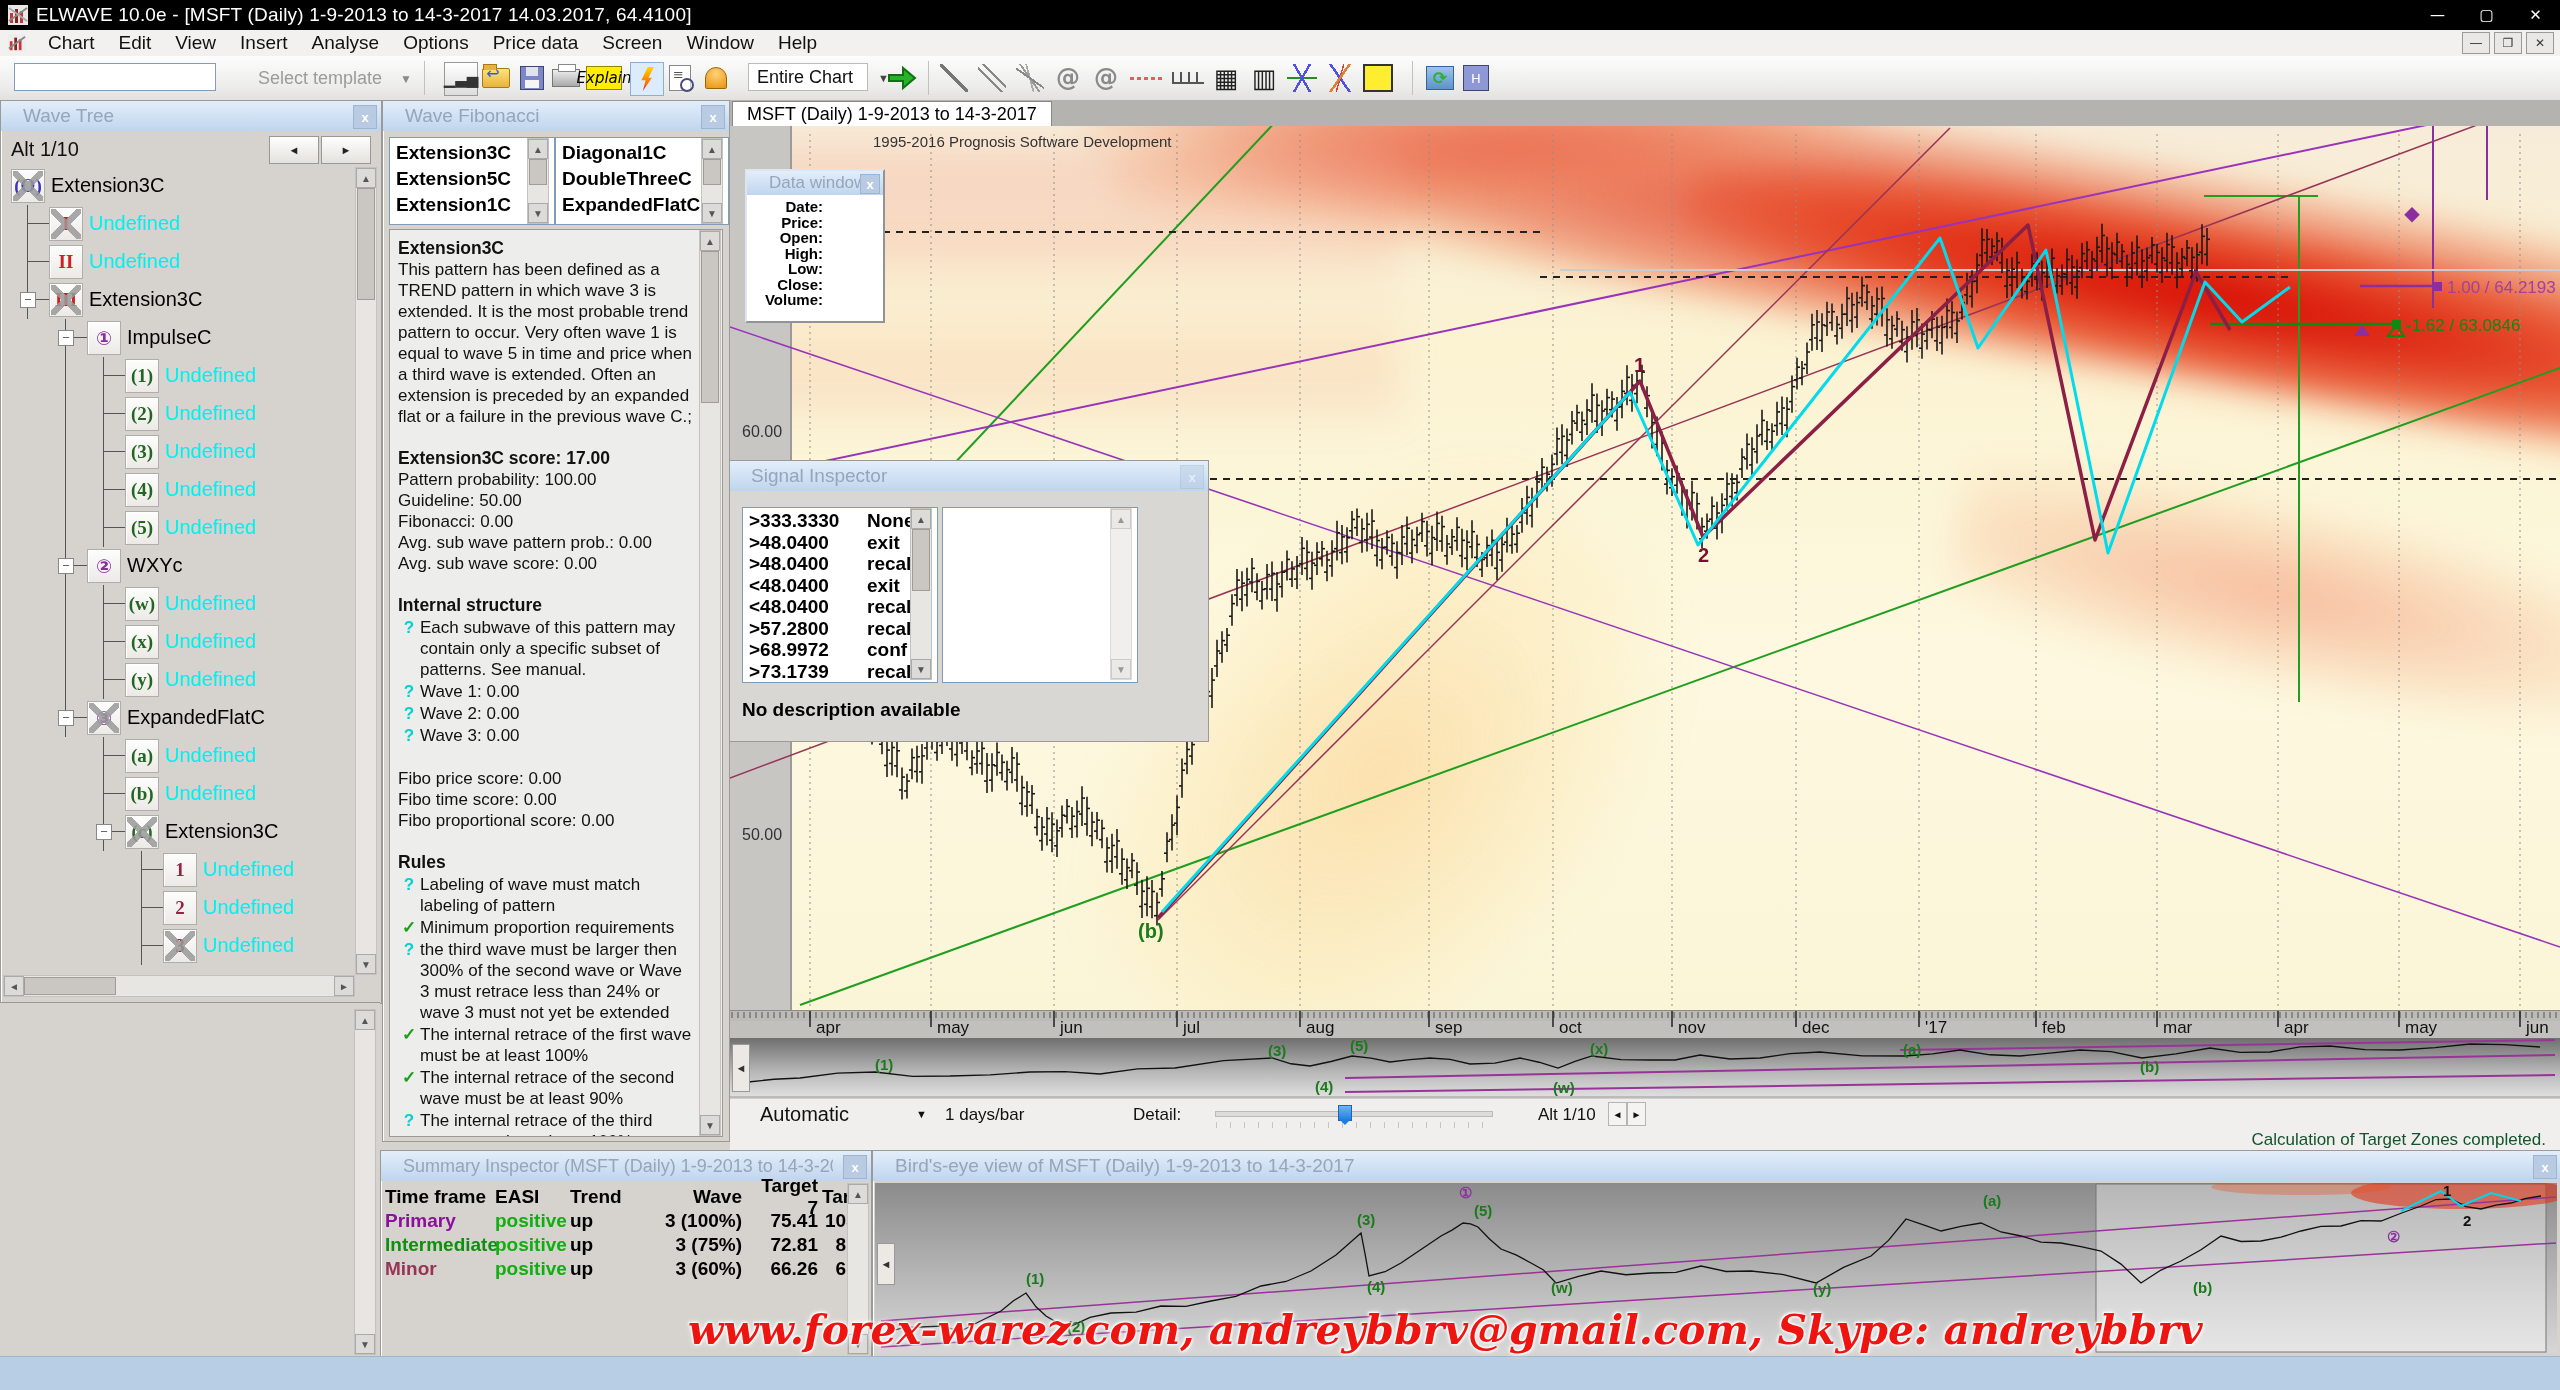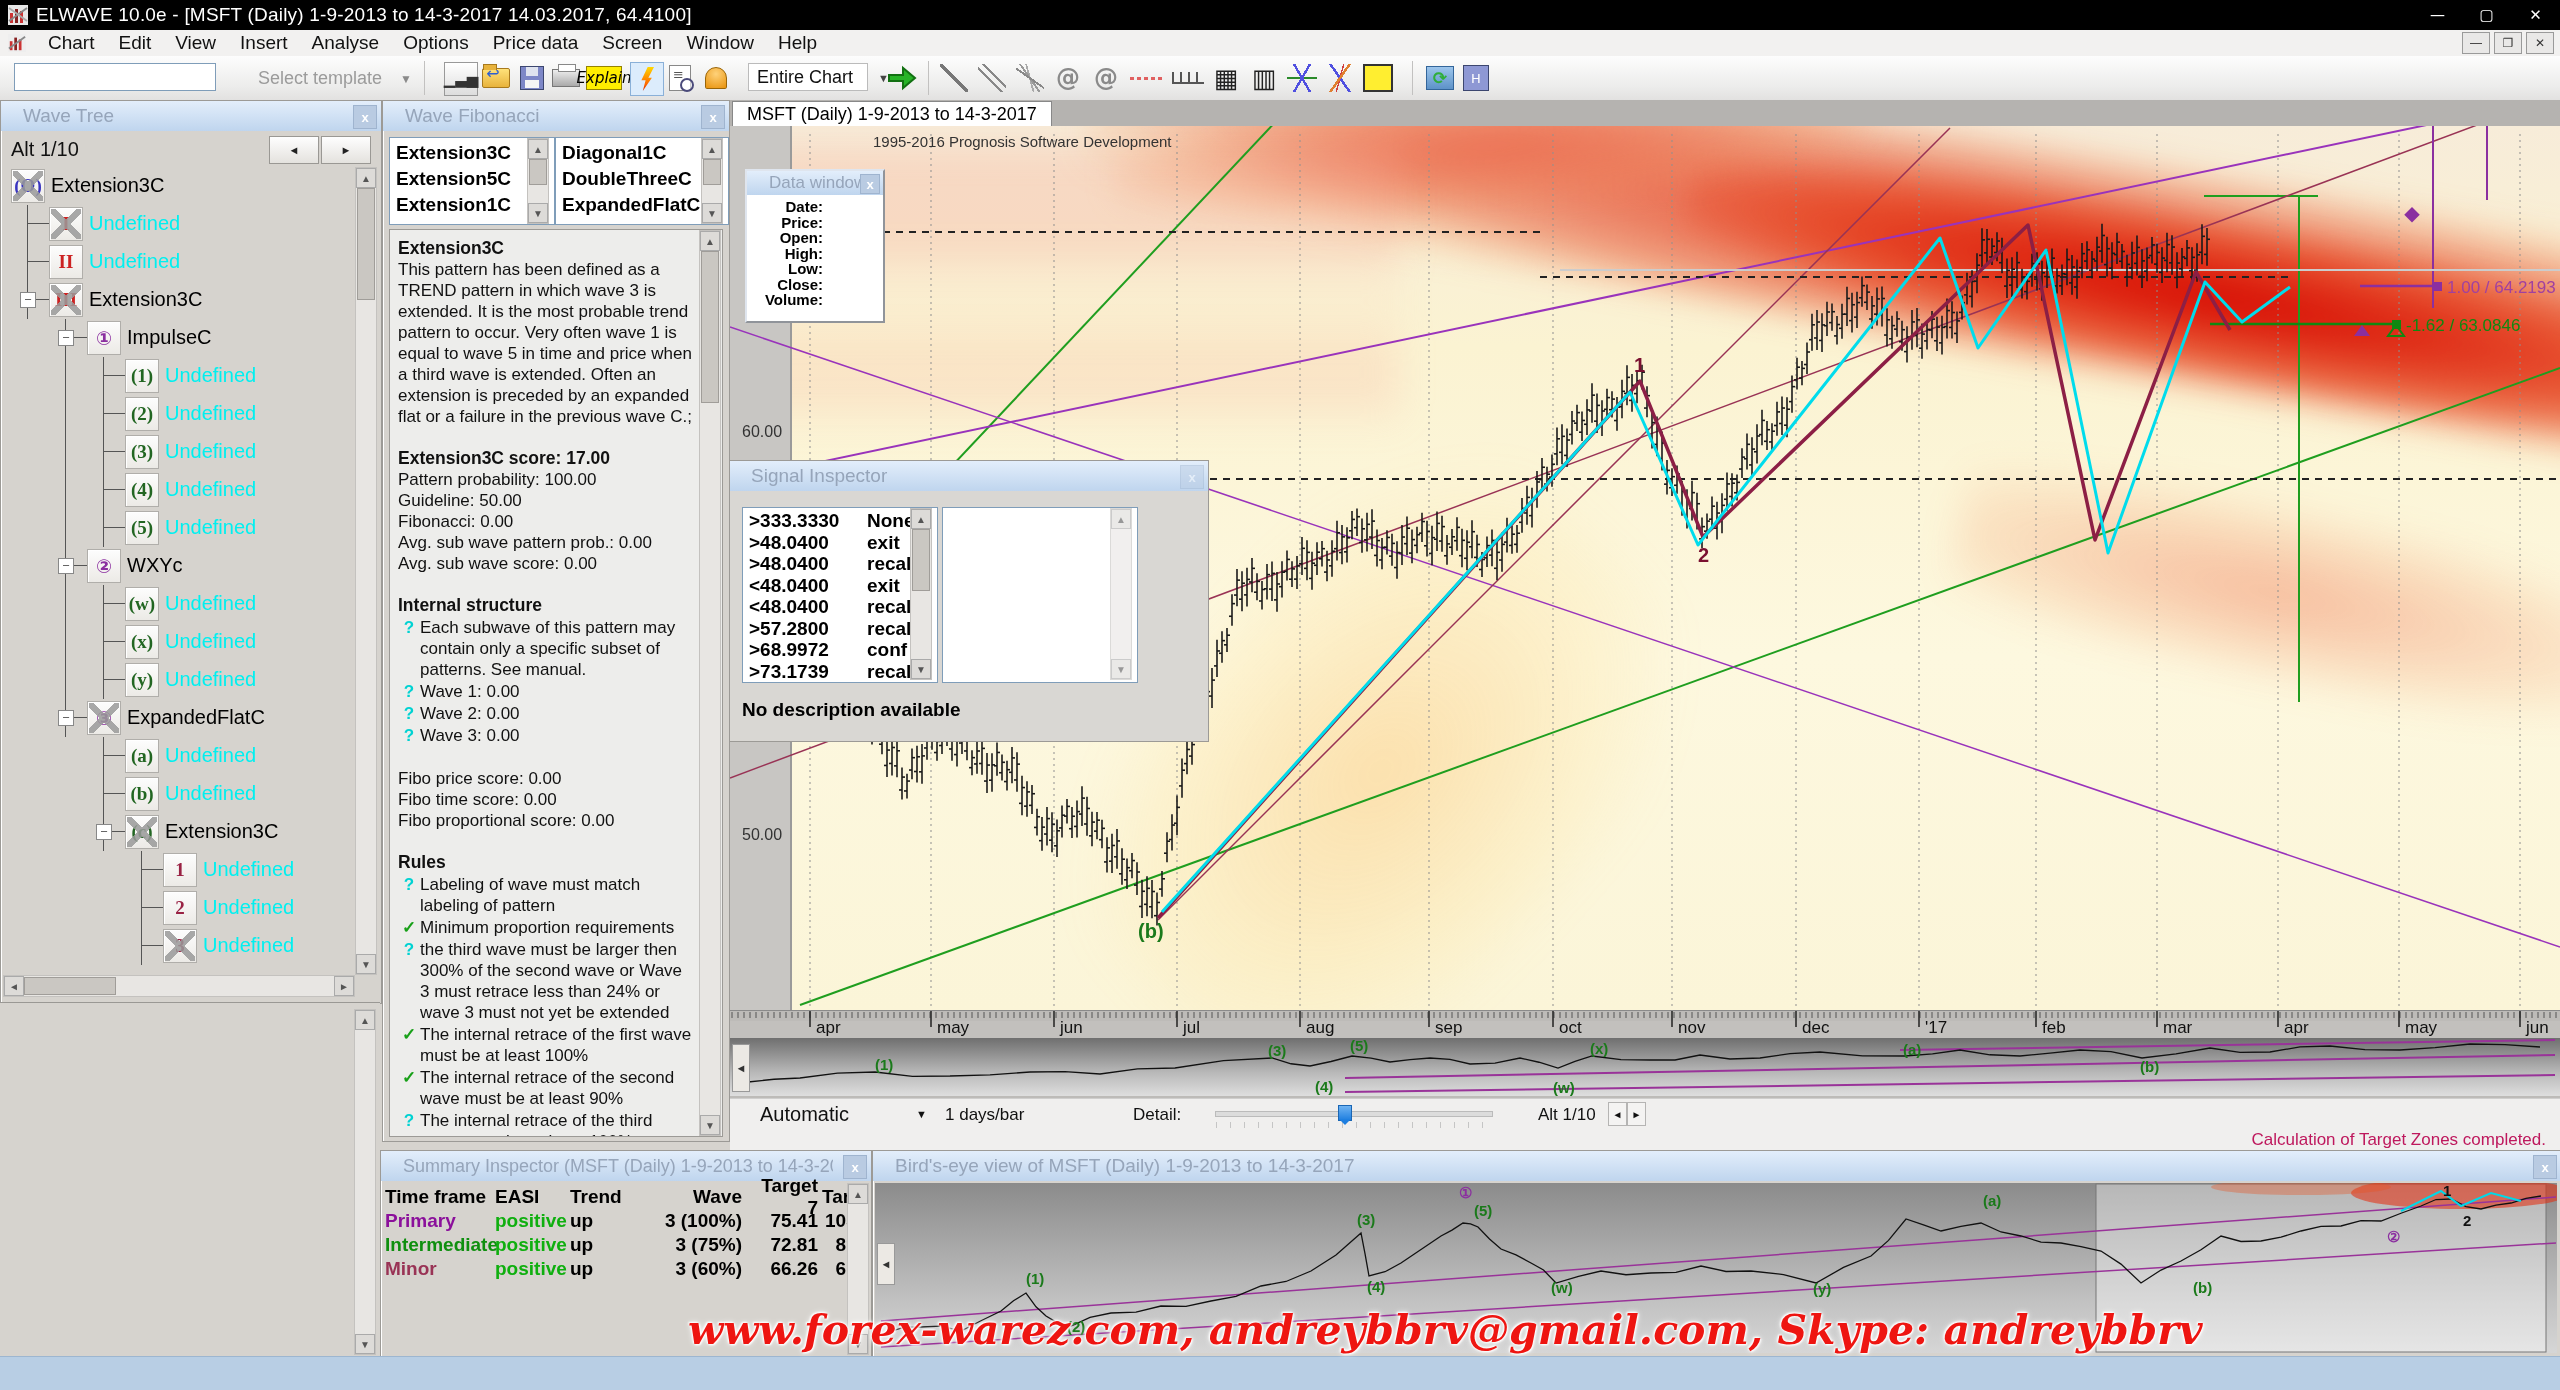--- a/index.html
+++ b/index.html
@@ -158,21 +158,21 @@
   #slider{position:absolute;left:485px;top:12px;width:276px;height:4px;background:#dcdcdc;border:1px solid #bbb;}
   #slider .ticks{position:absolute;left:0;top:10px;width:276px;height:6px;
      background:repeating-linear-gradient(90deg,#c5c5c5 0 1px,transparent 1px 14px);}
   #slider .thumb{position:absolute;left:122px;top:-7px;width:12px;height:14px;background:linear-gradient(#6fb3f2,#1f7fe0);
      border:1px solid #1a66b4;}
   #slider .thumb:after{content:"";position:absolute;left:0;top:13px;border:6px solid transparent;border-top-color:#1f7fe0;}
   #controlbar .altlbl{position:absolute;left:808px;top:6px;}
   .cb-btn{position:absolute;top:3px;width:17px;height:22px;background:#f4f3f2;border:1px solid #b5b4b3;
           font-size:10px;display:flex;align-items:center;justify-content:center;color:#111;}
   #statusrow{position:absolute;left:0;top:1028px;width:1830px;height:22px;background:#f0efee;}
-  #statusrow .txt{position:absolute;right:14px;top:2px;font-size:17px;color:#be185d;}
+  #statusrow .txt{position:absolute;right:14px;top:2px;font-size:17px;color:#14532d;}
   
   #summary{left:380px;top:1150px;width:490px;height:206px;}
   #summary .ptitle{font-size:18px;}
   #sum-table{position:absolute;left:4px;top:34px;width:462px;font-size:19px;font-weight:bold;}
   .sumrow{display:flex;height:24px;align-items:center;}
   .sumrow .c1{width:110px;flex:none;}
   .sumrow .c2{width:75px;flex:none;}
   .sumrow .c3{width:72px;flex:none;}
   .sumrow .c4{width:100px;flex:none;text-align:right;padding-right:4px;}
   .sumrow .c5{width:72px;flex:none;text-align:right;padding-right:4px;}

